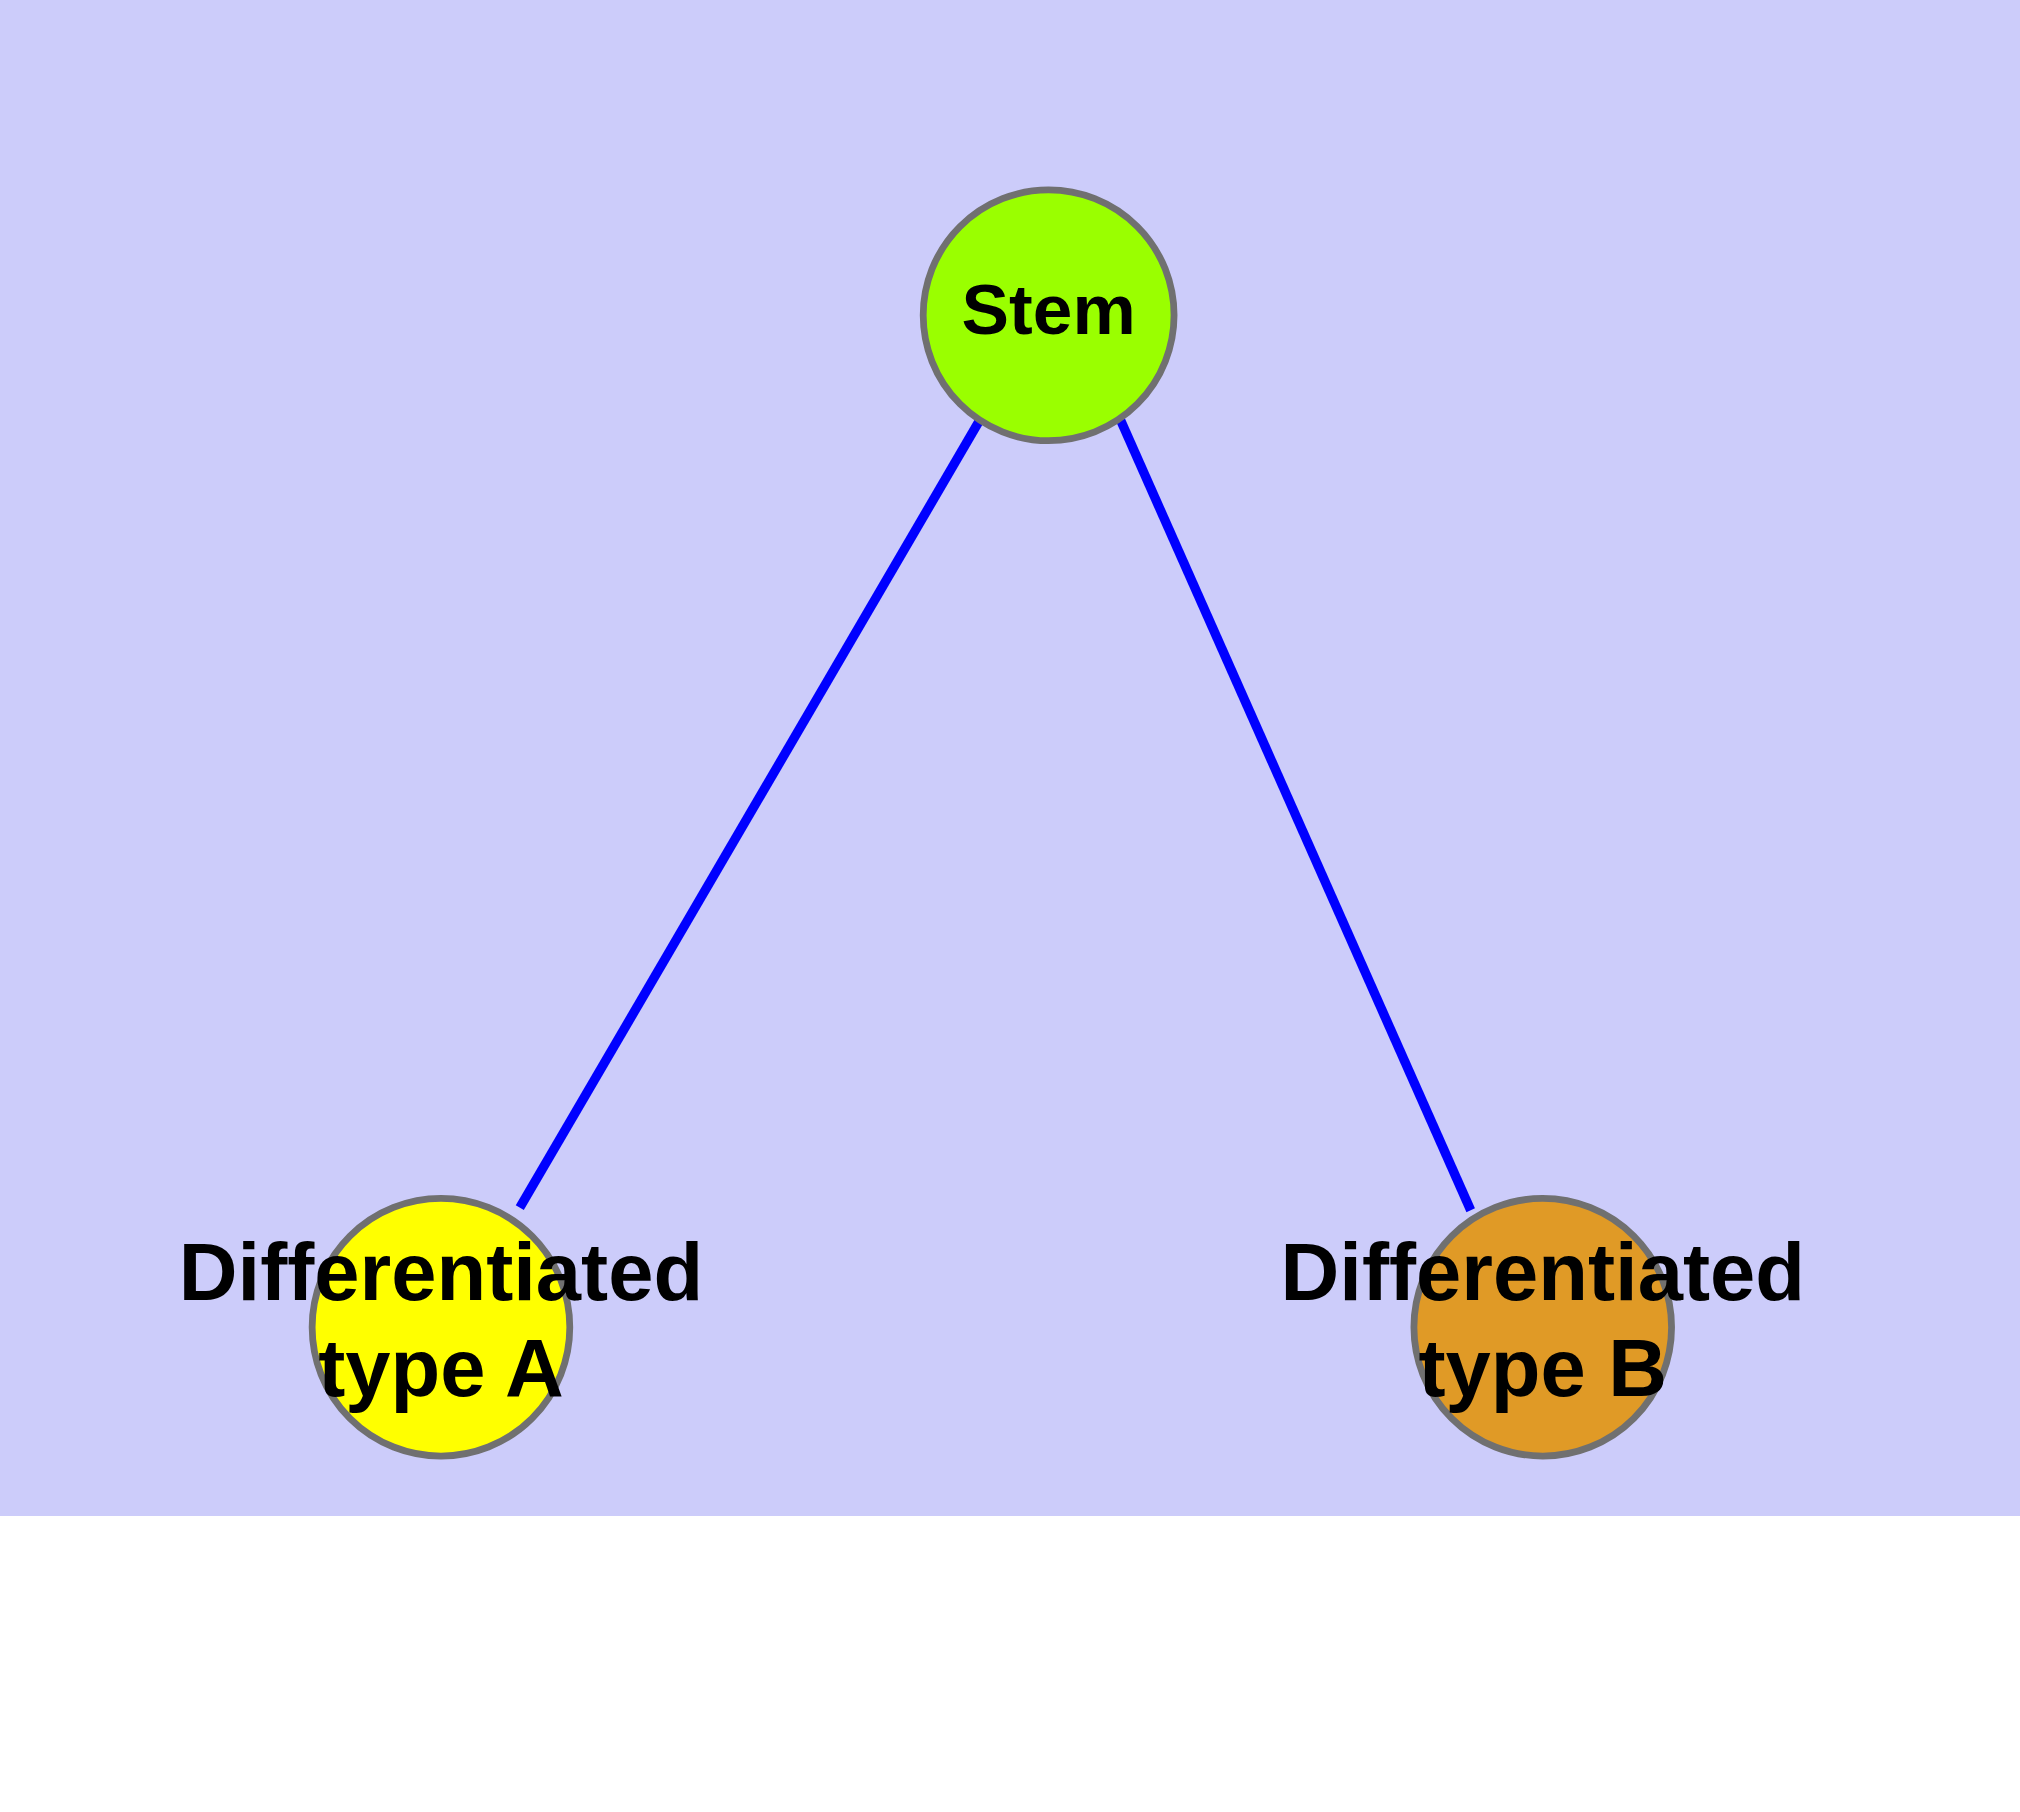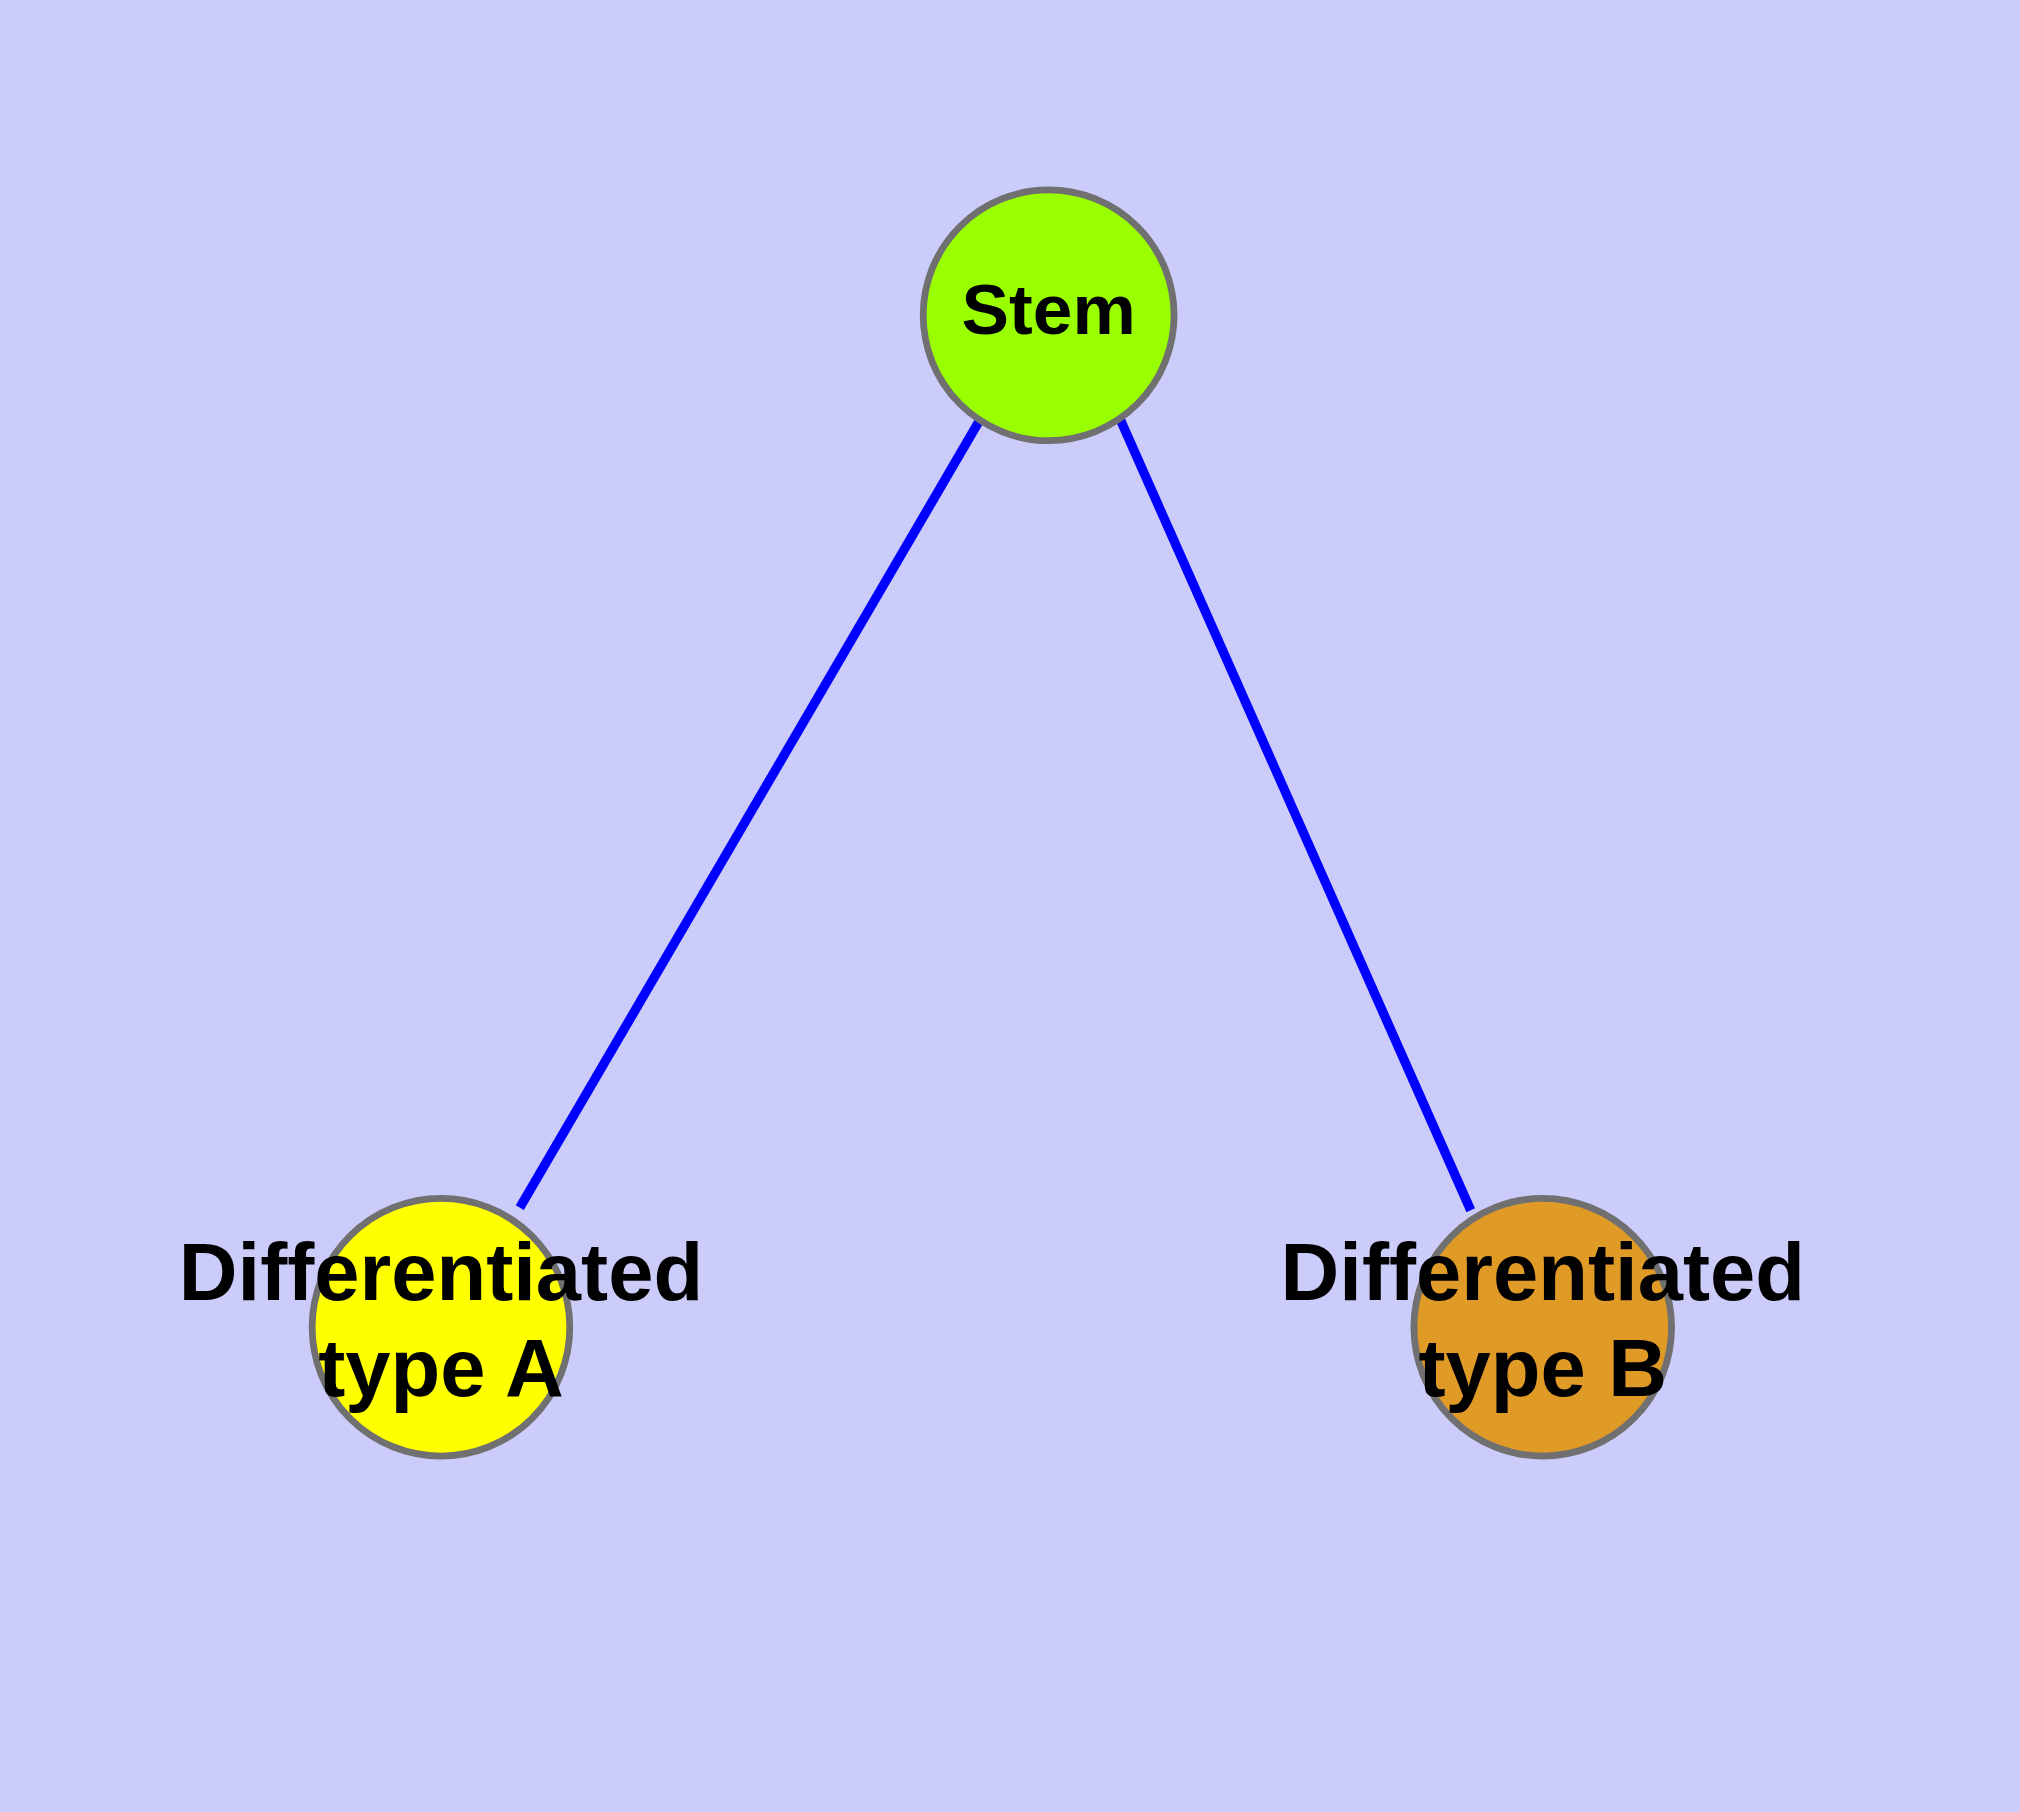--- a/index.html
+++ b/index.html
@@ -40,21 +40,21 @@
     text-anchor: middle;
     dominant-baseline: middle;
     white-space: pre;
   }
   .label-stem { font-size: 84px; }
   .label-diff { font-size: 96px; }
 </style>
 </head>
 <body>
 
-<div id="canvas" style="width: 2021px; height: 1812px; background: rgb(204, 204, 250);">
+<div id="canvas" style="width: 2021px; height: 1516px; background: rgb(204, 204, 250);">
   <svg id="graph-svg" viewBox="0 0 2384 2138" xmlns="http://www.w3.org/2000/svg" style="width: 2021px; height: 1812px;">
 
     <rect id="bg-rect" x="0" y="0" width="2384" height="2138" fill="#ccccfa"></rect>
 
     <g id="edge-layer">
       <line class="edge-line" id="edge-0" x1="1155" y1="497" x2="613" y2="1425" stroke="#0000ff" stroke-width="11"></line>
       <line class="edge-line" id="edge-1" x1="1322" y1="496" x2="1735" y2="1428" stroke="#0000ff" stroke-width="11"></line>
     </g>
 
     <g id="node-layer">

